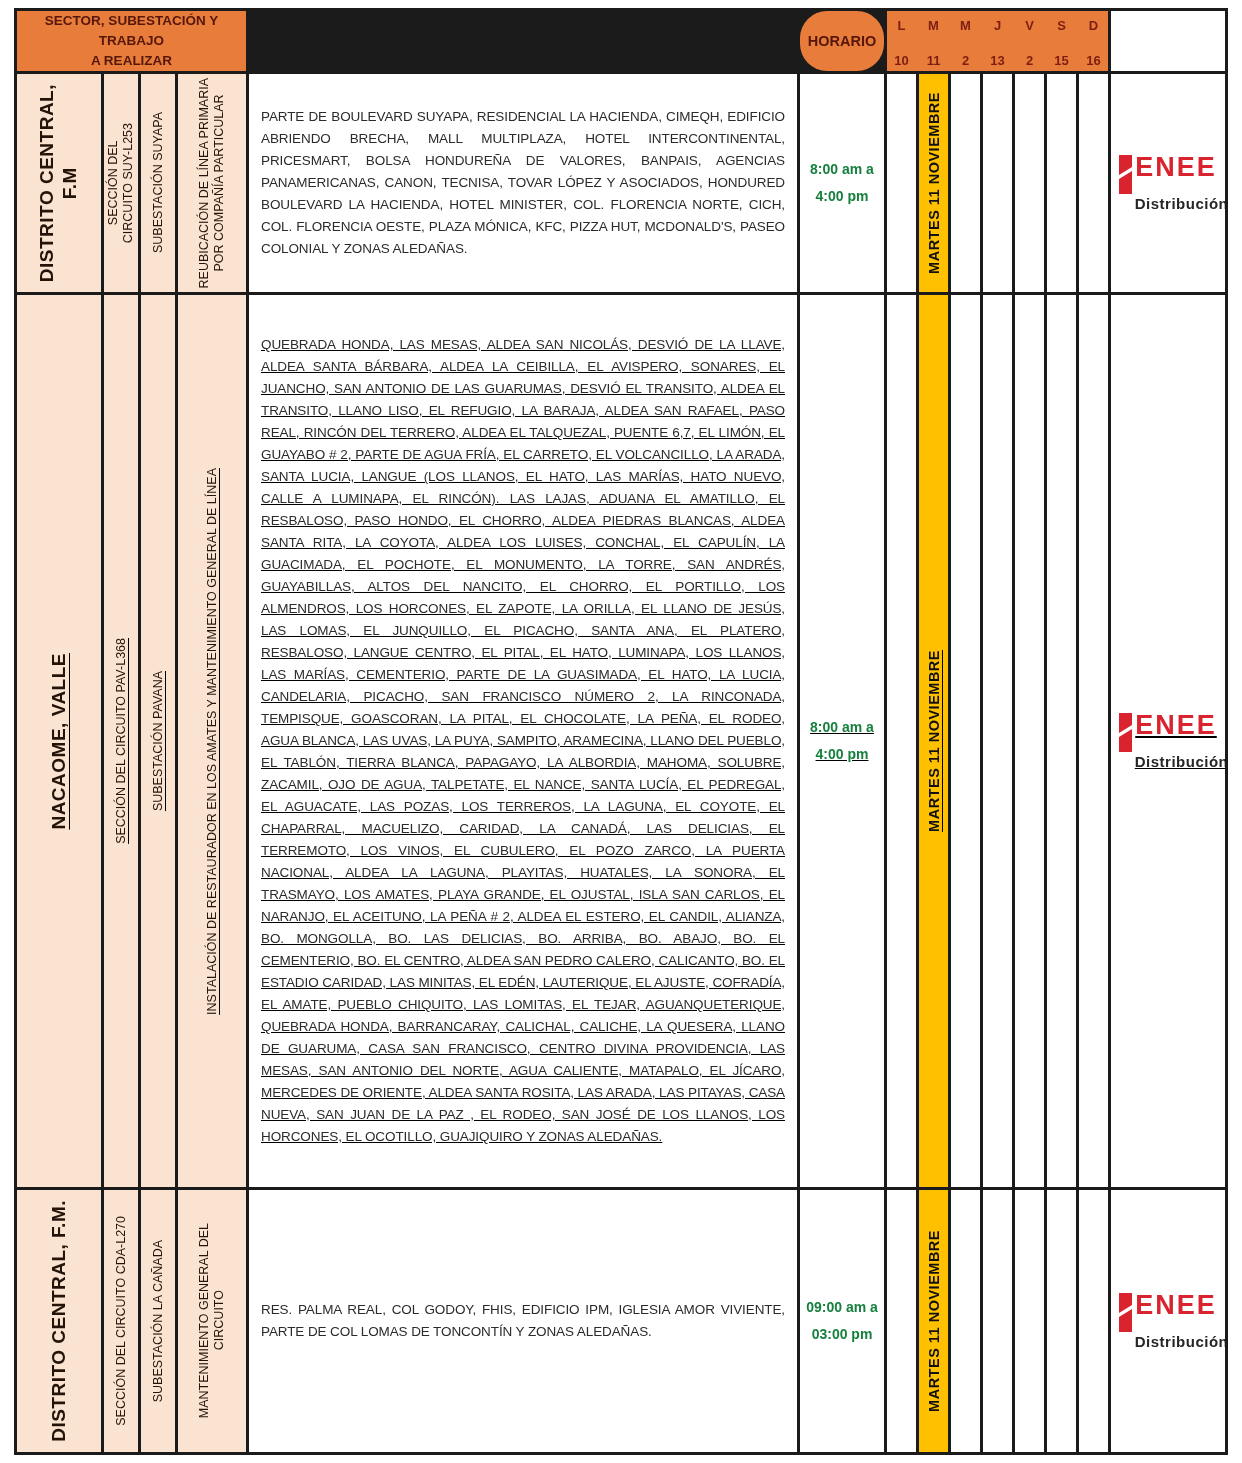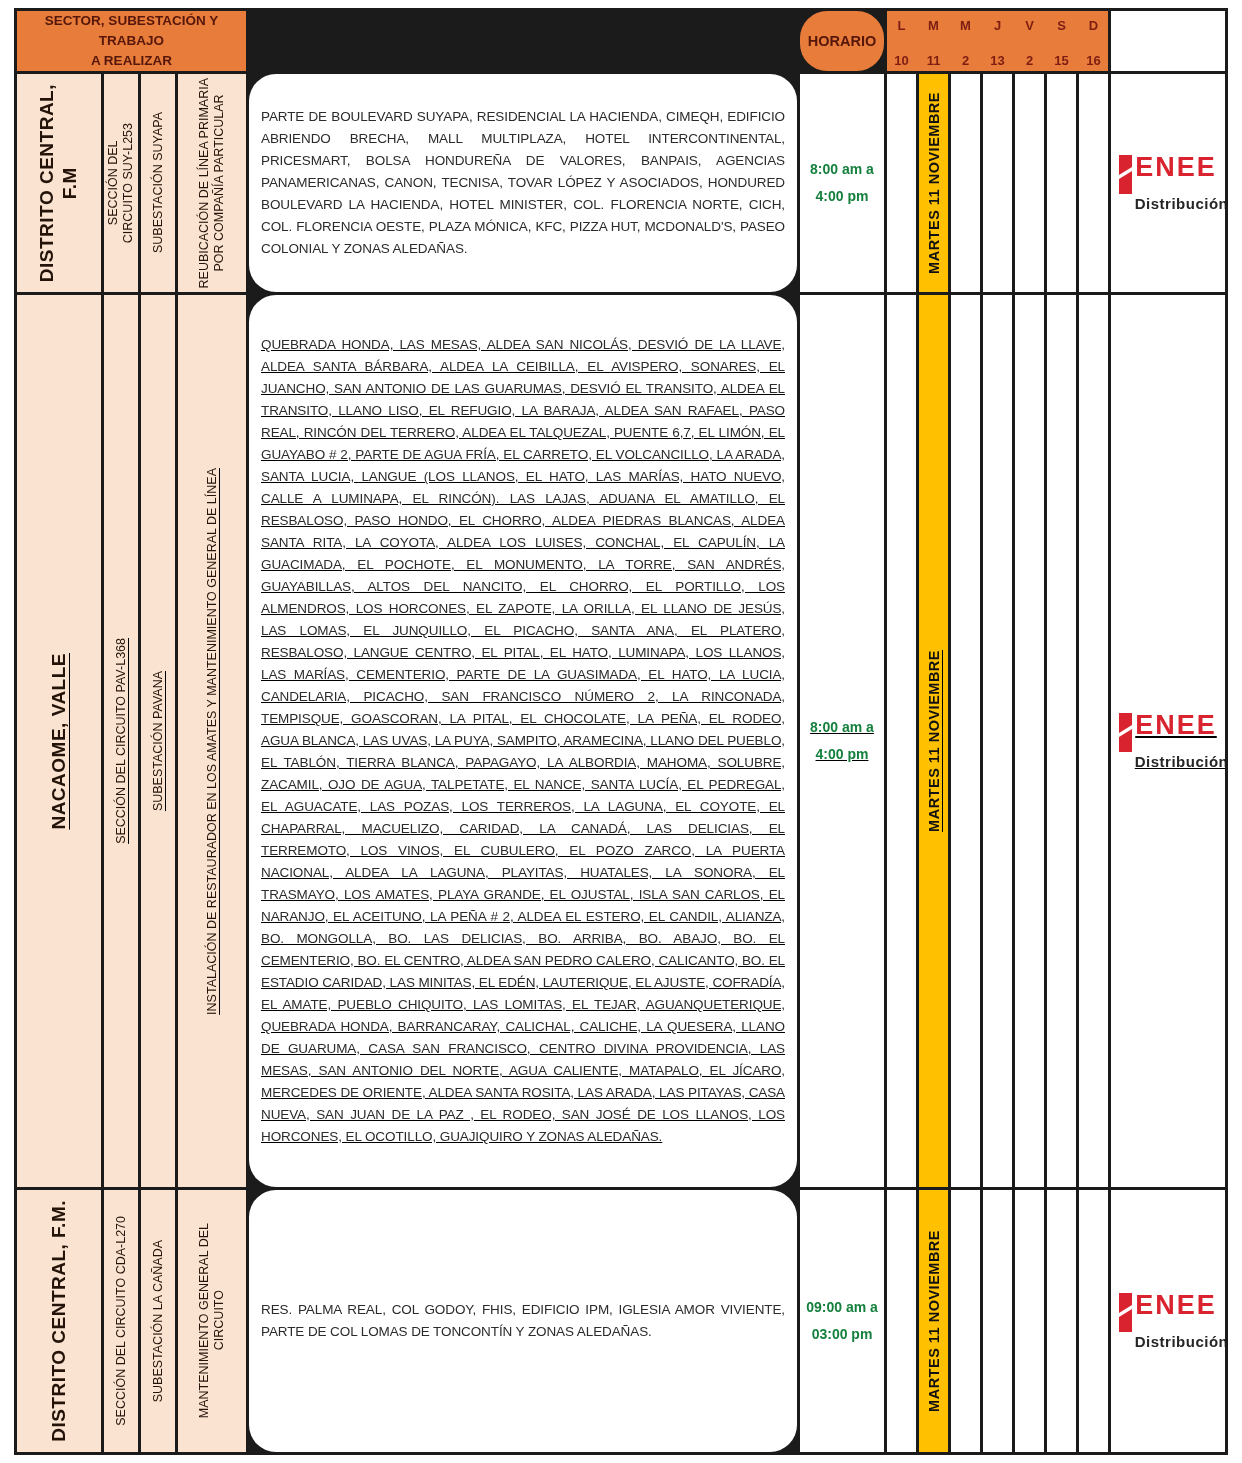--- a/index.html
+++ b/index.html
@@ -37,21 +37,21 @@
   
   .peach{ background:#FAE4D1; }
   .rot span{
     writing-mode:vertical-rl; transform:rotate(180deg);
     text-align:center; color:#241309; line-height:1.2;
   }
   .sector span{ font-size:19px; font-weight:bold; letter-spacing:.5px; }
   .small-rot span{ font-size:12.5px; }
 
   
-  .zones{ padding:18px 12px;border-radius:27px; }
+  .zones{ padding:18px 12px; }
   .zones span{
     display:block; font-size:13.5px; line-height:22px; color:#2B2B2B;
     text-align:justify; letter-spacing:-0.1px; white-space:pre-line;
   }
   
   .horario span{ font-size:14px; font-weight:bold; color:#15803d;
     text-align:center; line-height:1.9; }
 
   
   .daycell{ background:#ffffff; }

